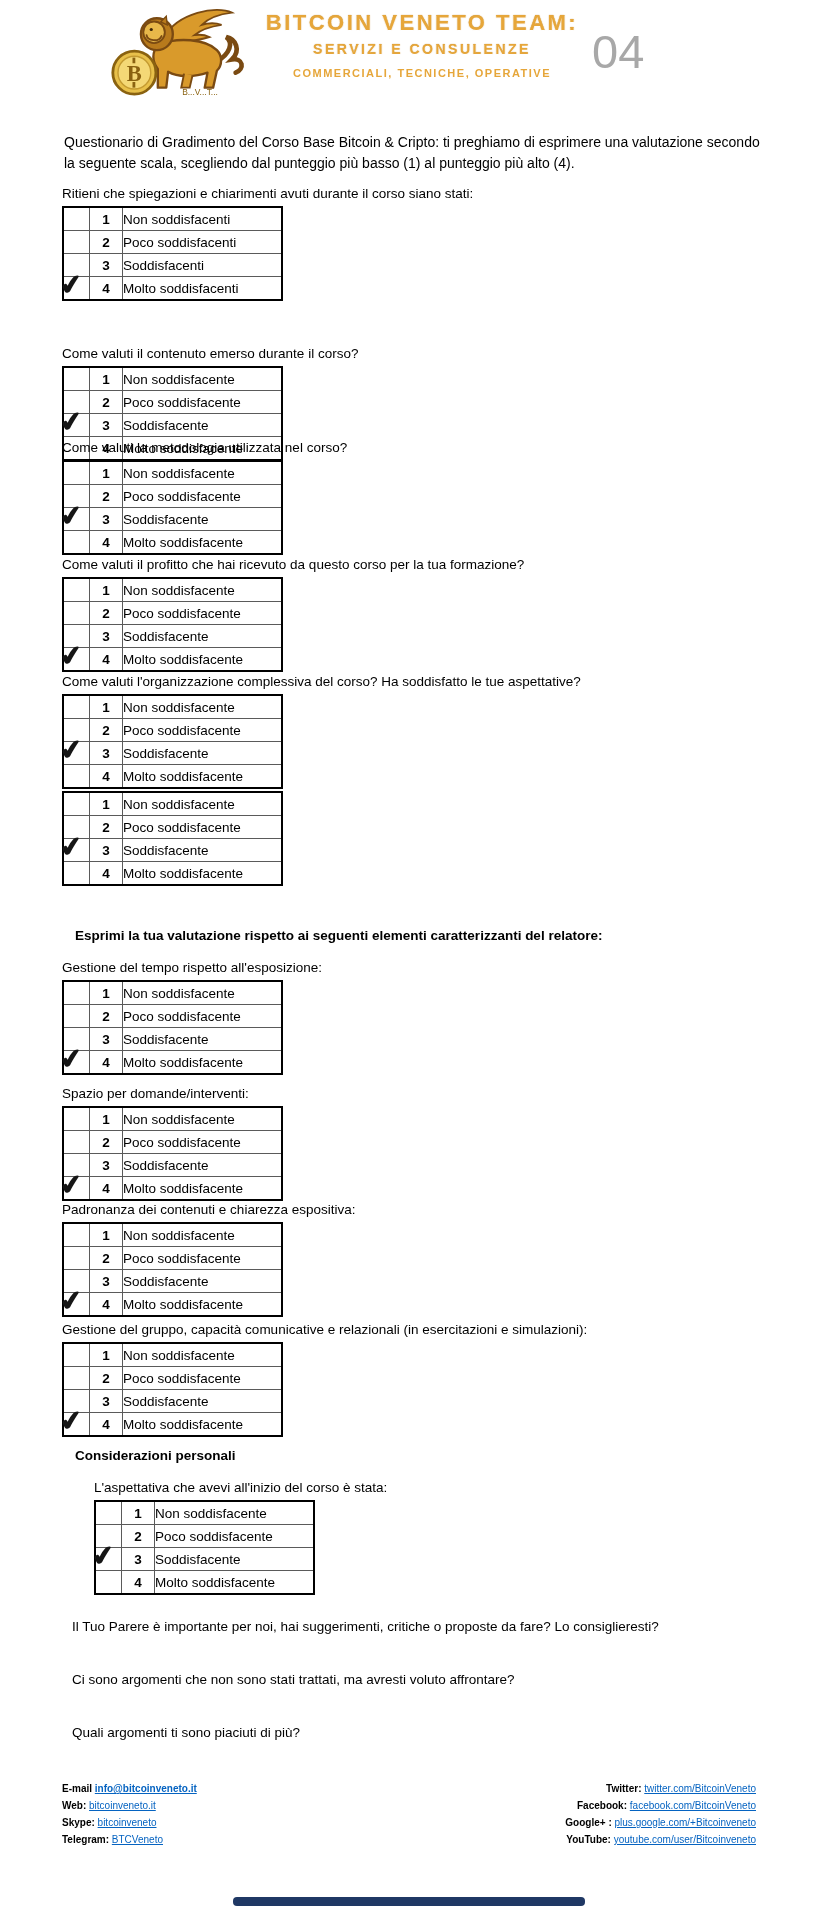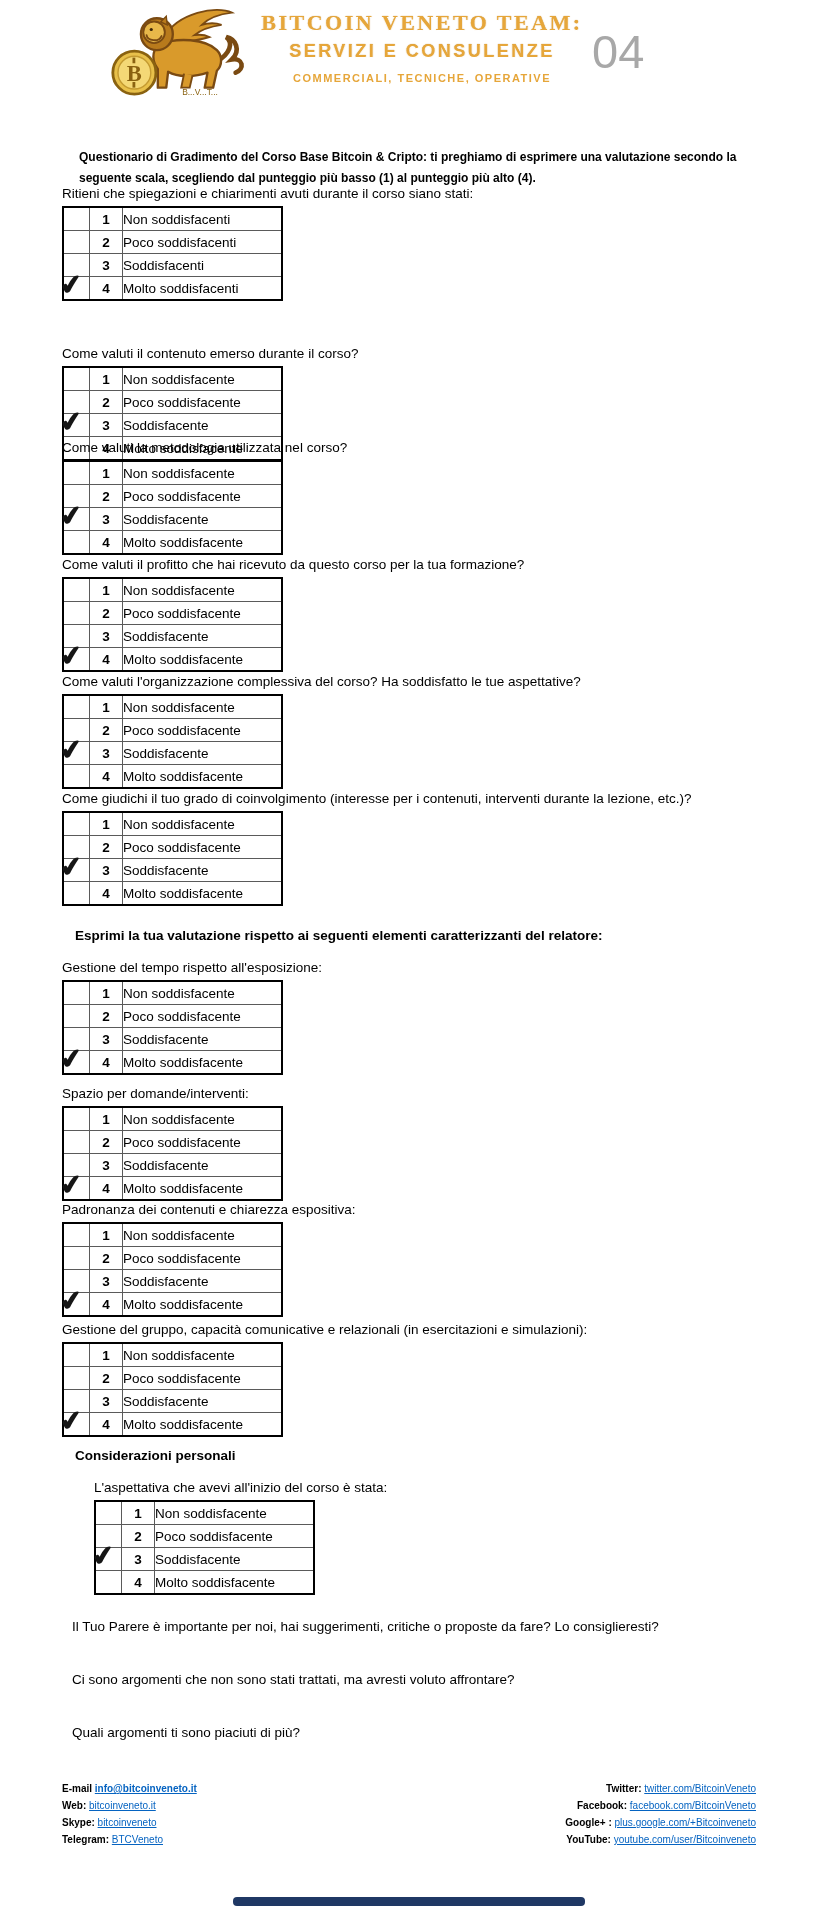--- a/index.html
+++ b/index.html
@@ -4,31 +4,31 @@
 <style>
   html,body{margin:0;padding:0;background:#ffffff;}
   .page{position:relative;width:816px;height:1911px;background:#fff;overflow:hidden;
         font-family:"Liberation Sans",sans-serif;color:#000;}
 
   
   .page-header{position:absolute;top:0;left:0;width:816px;height:110px;}
   .logo-svg{position:absolute;left:110px;top:2px;}
   .logo-text{position:absolute;left:252px;top:10px;width:340px;text-align:center;}
   .lt1{font-size:22px;font-weight:bold;letter-spacing:2.5px;text-transform:uppercase;
-       color:#e6a63a;text-shadow:0 1px 0 #fff, 0 0 1px #b97e1c;font-family:Liberation Serif, serif;}
-  .lt2{font-size:18px;font-weight:bold;letter-spacing:2.5px;text-transform:uppercase;
+       color:#e6a63a;text-shadow:0 1px 0 #fff, 0 0 1px #b97e1c;}
+  .lt2{font-size:14px;font-weight:bold;letter-spacing:2.5px;text-transform:uppercase;
        color:#e6a63a;text-shadow:0 1px 0 #fff, 0 0 1px #b97e1c;margin-top:5px;}
   .lt3{font-size:11px;font-weight:bold;letter-spacing:1.5px;text-transform:uppercase;
        color:#e6a63a;margin-top:10px;}
   .page-number{position:absolute;left:592px;top:24px;font-size:47px;color:#a8a8a8;font-weight:normal;}
 
   
   #content{position:absolute;top:0;left:0;width:816px;height:1911px;}
-  .intro{position:absolute;left:62px;top:130px;width:700px;margin:17px;
-         font-size:12px;line-height:21px;font-weight:bold;}
+  .intro{position:absolute;left:62px;top:130px;width:700px;margin:2px;
+         font-size:14px;line-height:21px;}
   .qblock{position:absolute;left:62px;}
   .qtext{font-size:13.5px;line-height:16px;margin:0 0 4px 0;white-space:nowrap;}
   table.rating{border-collapse:collapse;border:2px solid #000;}
   table.rating td{border:1px solid #5a5a5a;height:22px;padding:0;font-size:13.5px;}
   td.c-check{width:25px;min-width:25px;position:relative;}
   td.c-num{width:32px;min-width:32px;text-align:center;font-weight:bold;}
   td.c-label{width:158px;min-width:158px;padding-left:7px;}
   .check{display:none;}
   .check.on{display:block;position:absolute;left:-4px;top:-7px;font-size:27px;font-weight:bold;
             color:#161616;transform:rotate(-8deg);line-height:30px;pointer-events:none;}
@@ -239,21 +239,20 @@
         </tr>
         <tr>
           <td class="c-check"></td>
           <td class="c-num">4</td>
           <td class="c-label">Molto soddisfacente</td>
         </tr>
       </tbody>
     </table>
   </div>
       <div class="qblock" style="top: 791px;">
-    <p class="qtext">Come giudichi il tuo grado  di coinvolgimento (interesse per i contenuti, interventi durante la lezione, etc.)?</p>
     <table class="rating">
       <tbody>
         <tr>
           <td class="c-check"></td>
           <td class="c-num">1</td>
           <td class="c-label">Non soddisfacente</td>
         </tr>
         <tr>
           <td class="c-check"></td>
           <td class="c-num">2</td>

